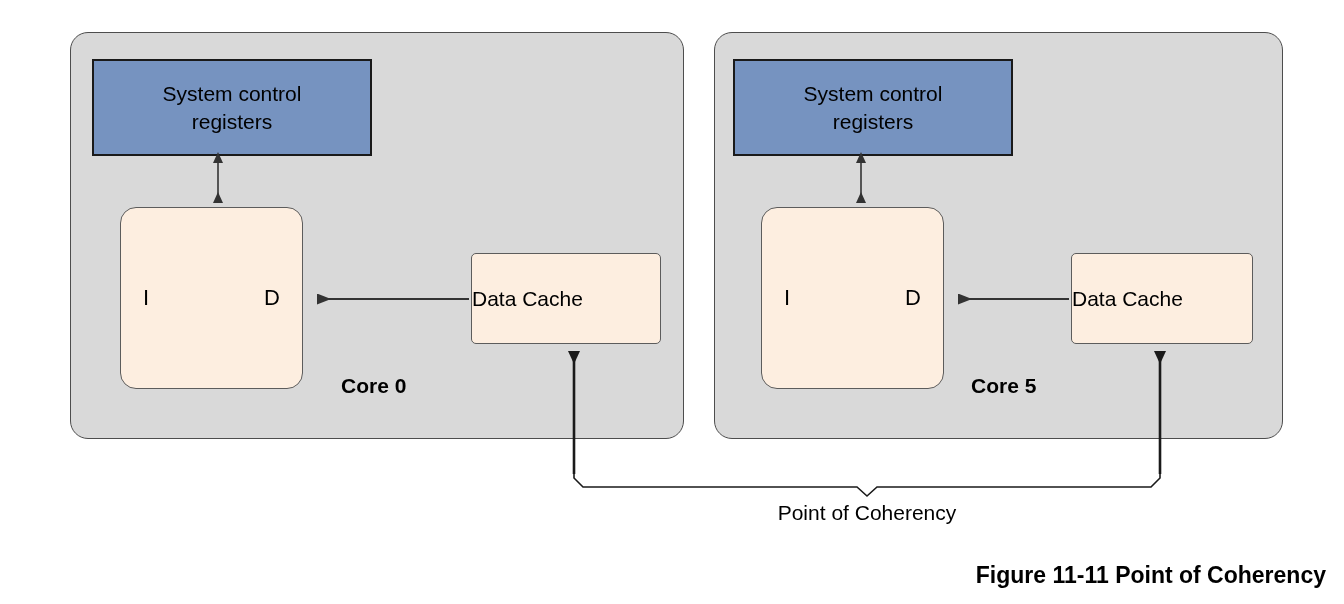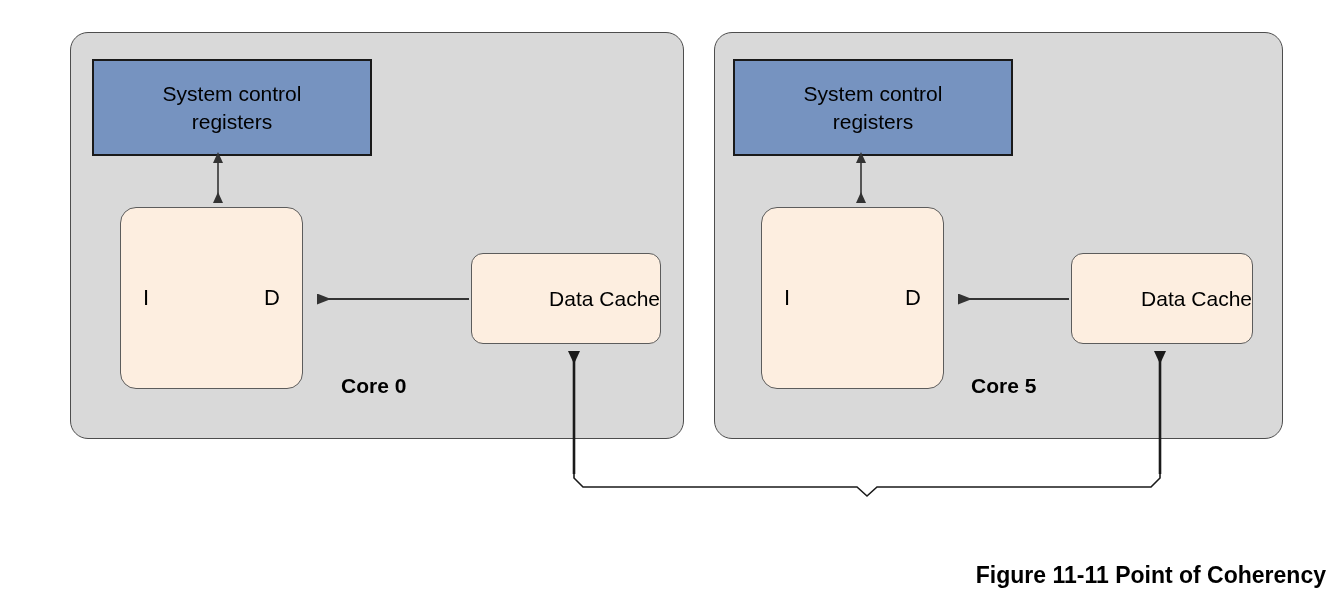--- a/index.html
+++ b/index.html
@@ -59,25 +59,25 @@
     font-size: 22px;
     color: #000000;
     line-height: 1;
   }
   .idbox .letter.i { left: 22px; top: 50%; transform: translateY(-50%); }
   .idbox .letter.d { right: 22px; top: 50%; transform: translateY(-50%); }
   .dcache-box {
     position: absolute;
     background: #fdeee0;
     border: 1.5px solid #5c5c5c;
-    border-radius: 12px;
+    border-radius: 5px;
     box-sizing: border-box;
     display: flex;
     align-items: center;
-    justify-content: flex-end;
+    justify-content: flex-start;
     color: #000000;
     font-size: 21px;
   }
   .core-label {
     position: absolute;
     font-size: 21px;
     color: #000000;
     white-space: nowrap;
     font-weight: bold;
   }
@@ -180,16 +180,17 @@
 
     <g>
       <line x1="1160" y1="470" x2="1160" y2="348" stroke="#1a1a1a" stroke-width="2.6" marker-end="url(#arrowHeadBold)"></line>
     </g>
 
     <g>
       <path d="M574,464 L574,474 L583,483 L857,483 L867,492 L877,483 L1151,483 L1160,474 L1160,464" fill="none" stroke="#1a1a1a" stroke-width="1.6" stroke-linejoin="miter"></path>
     </g>
   </svg>
 
+  <div class="poc-label" style="left:757px; top:497px; width:220px;">Point of Coherency</div>
 
   <div class="fig-caption" style="right:18px; top:558px;">Figure 11-11 Point of Coherency</div>
 
 </div>
 
 </body></html>

